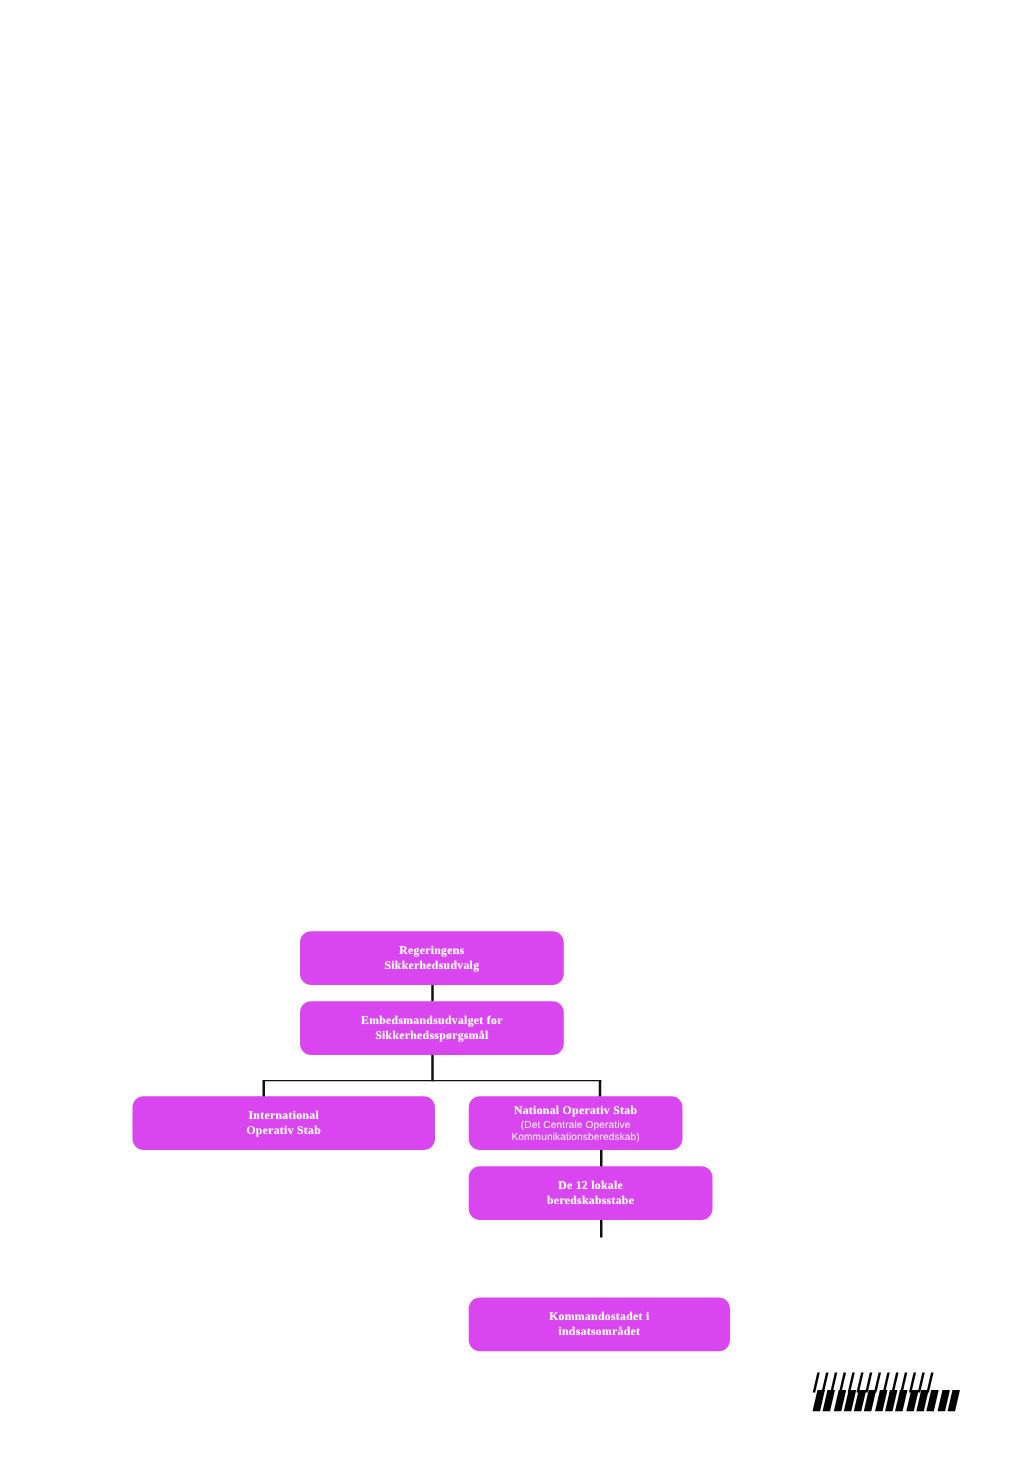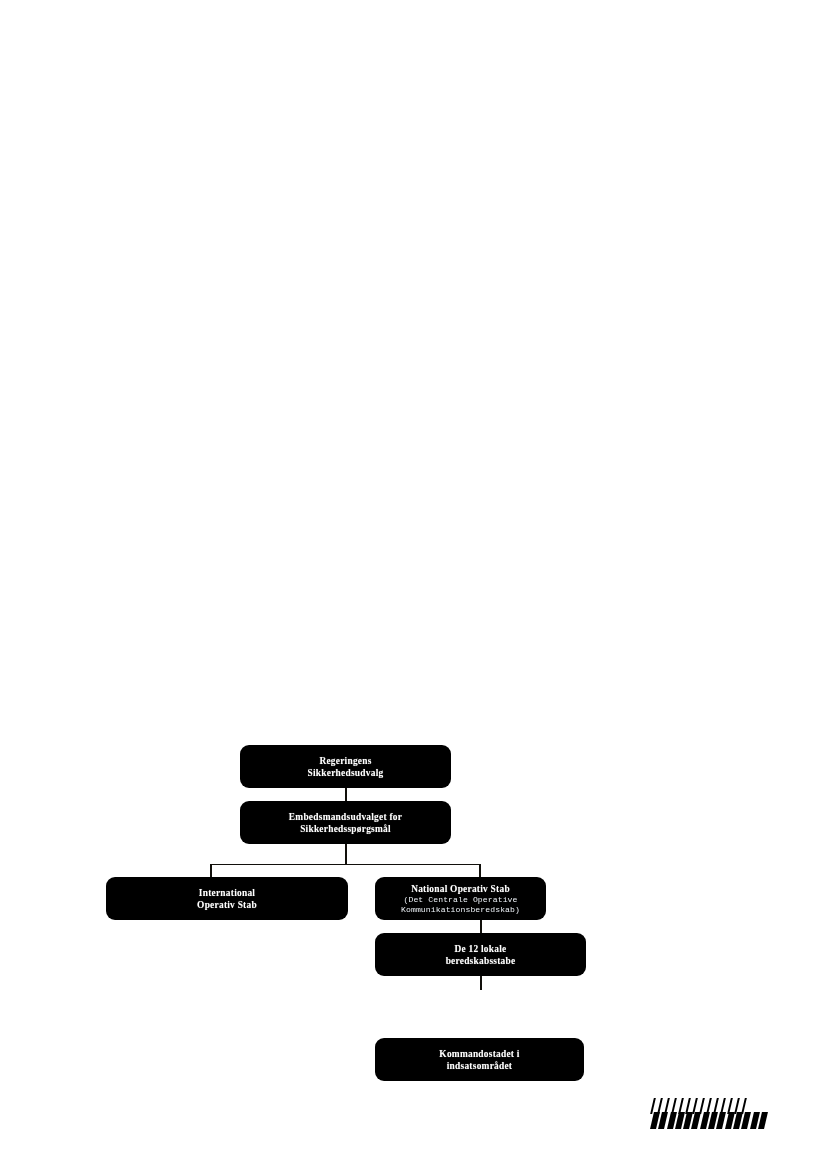--- a/index.html
+++ b/index.html
@@ -26,21 +26,21 @@
   #orgchart {
     position: absolute;
     left: 0;
     top: 0;
     width: 827px;
     height: 1169px;
   }
 
   .node {
     position: absolute;
-    background: #000000;
+    background: #d946ef;
     border-radius: 9px;
     box-sizing: border-box;
     display: flex;
     flex-direction: column;
     align-items: center;
     justify-content: center;
     text-align: center;
     padding: 2px 8px;
   }
 
@@ -50,35 +50,35 @@
     font-weight: bold;
     font-size: 9.4px;
     line-height: 12px;
     letter-spacing: 0.25px;
     white-space: pre-line;
     text-shadow: 0 0 1px rgba(255,255,255,0.35);
   }
 
   .node .subtitle {
     color: #eef3f8;
-    font-family: Liberation Mono, monospace;
+    font-family: Liberation Sans, sans-serif;
     font-weight: normal;
     font-size: 8.1px;
     line-height: 9.6px;
     letter-spacing: 0.1px;
     white-space: pre-line;
     margin-top: 0px;
   }
 
   
   #node-regeringens      { left: 240px; top: 745px;  width: 211px; height: 43px; }
   #node-embedsmands      { left: 240px; top: 801px;  width: 211px; height: 43px; }
   #node-international    { left: 106px; top: 877px;  width: 242px; height: 43px; }
   #node-national         { left: 375px; top: 877px;  width: 171px; height: 43px; }
-  #node-lokale           { left: 375px; top: 933px;  width: 211px; height: 43px; }
+  #node-lokale           { left: 375px; top: 933px;  width: 195px; height: 43px; }
   #node-kommandostade    { left: 375px; top: 1038px;  width: 209px; height: 43px; }
 
   
   .conn {
     position: absolute;
     background: #12100c;
   }
   .conn.v { width: 1.6px; }
   .conn.h { height: 1.2px; }
 

